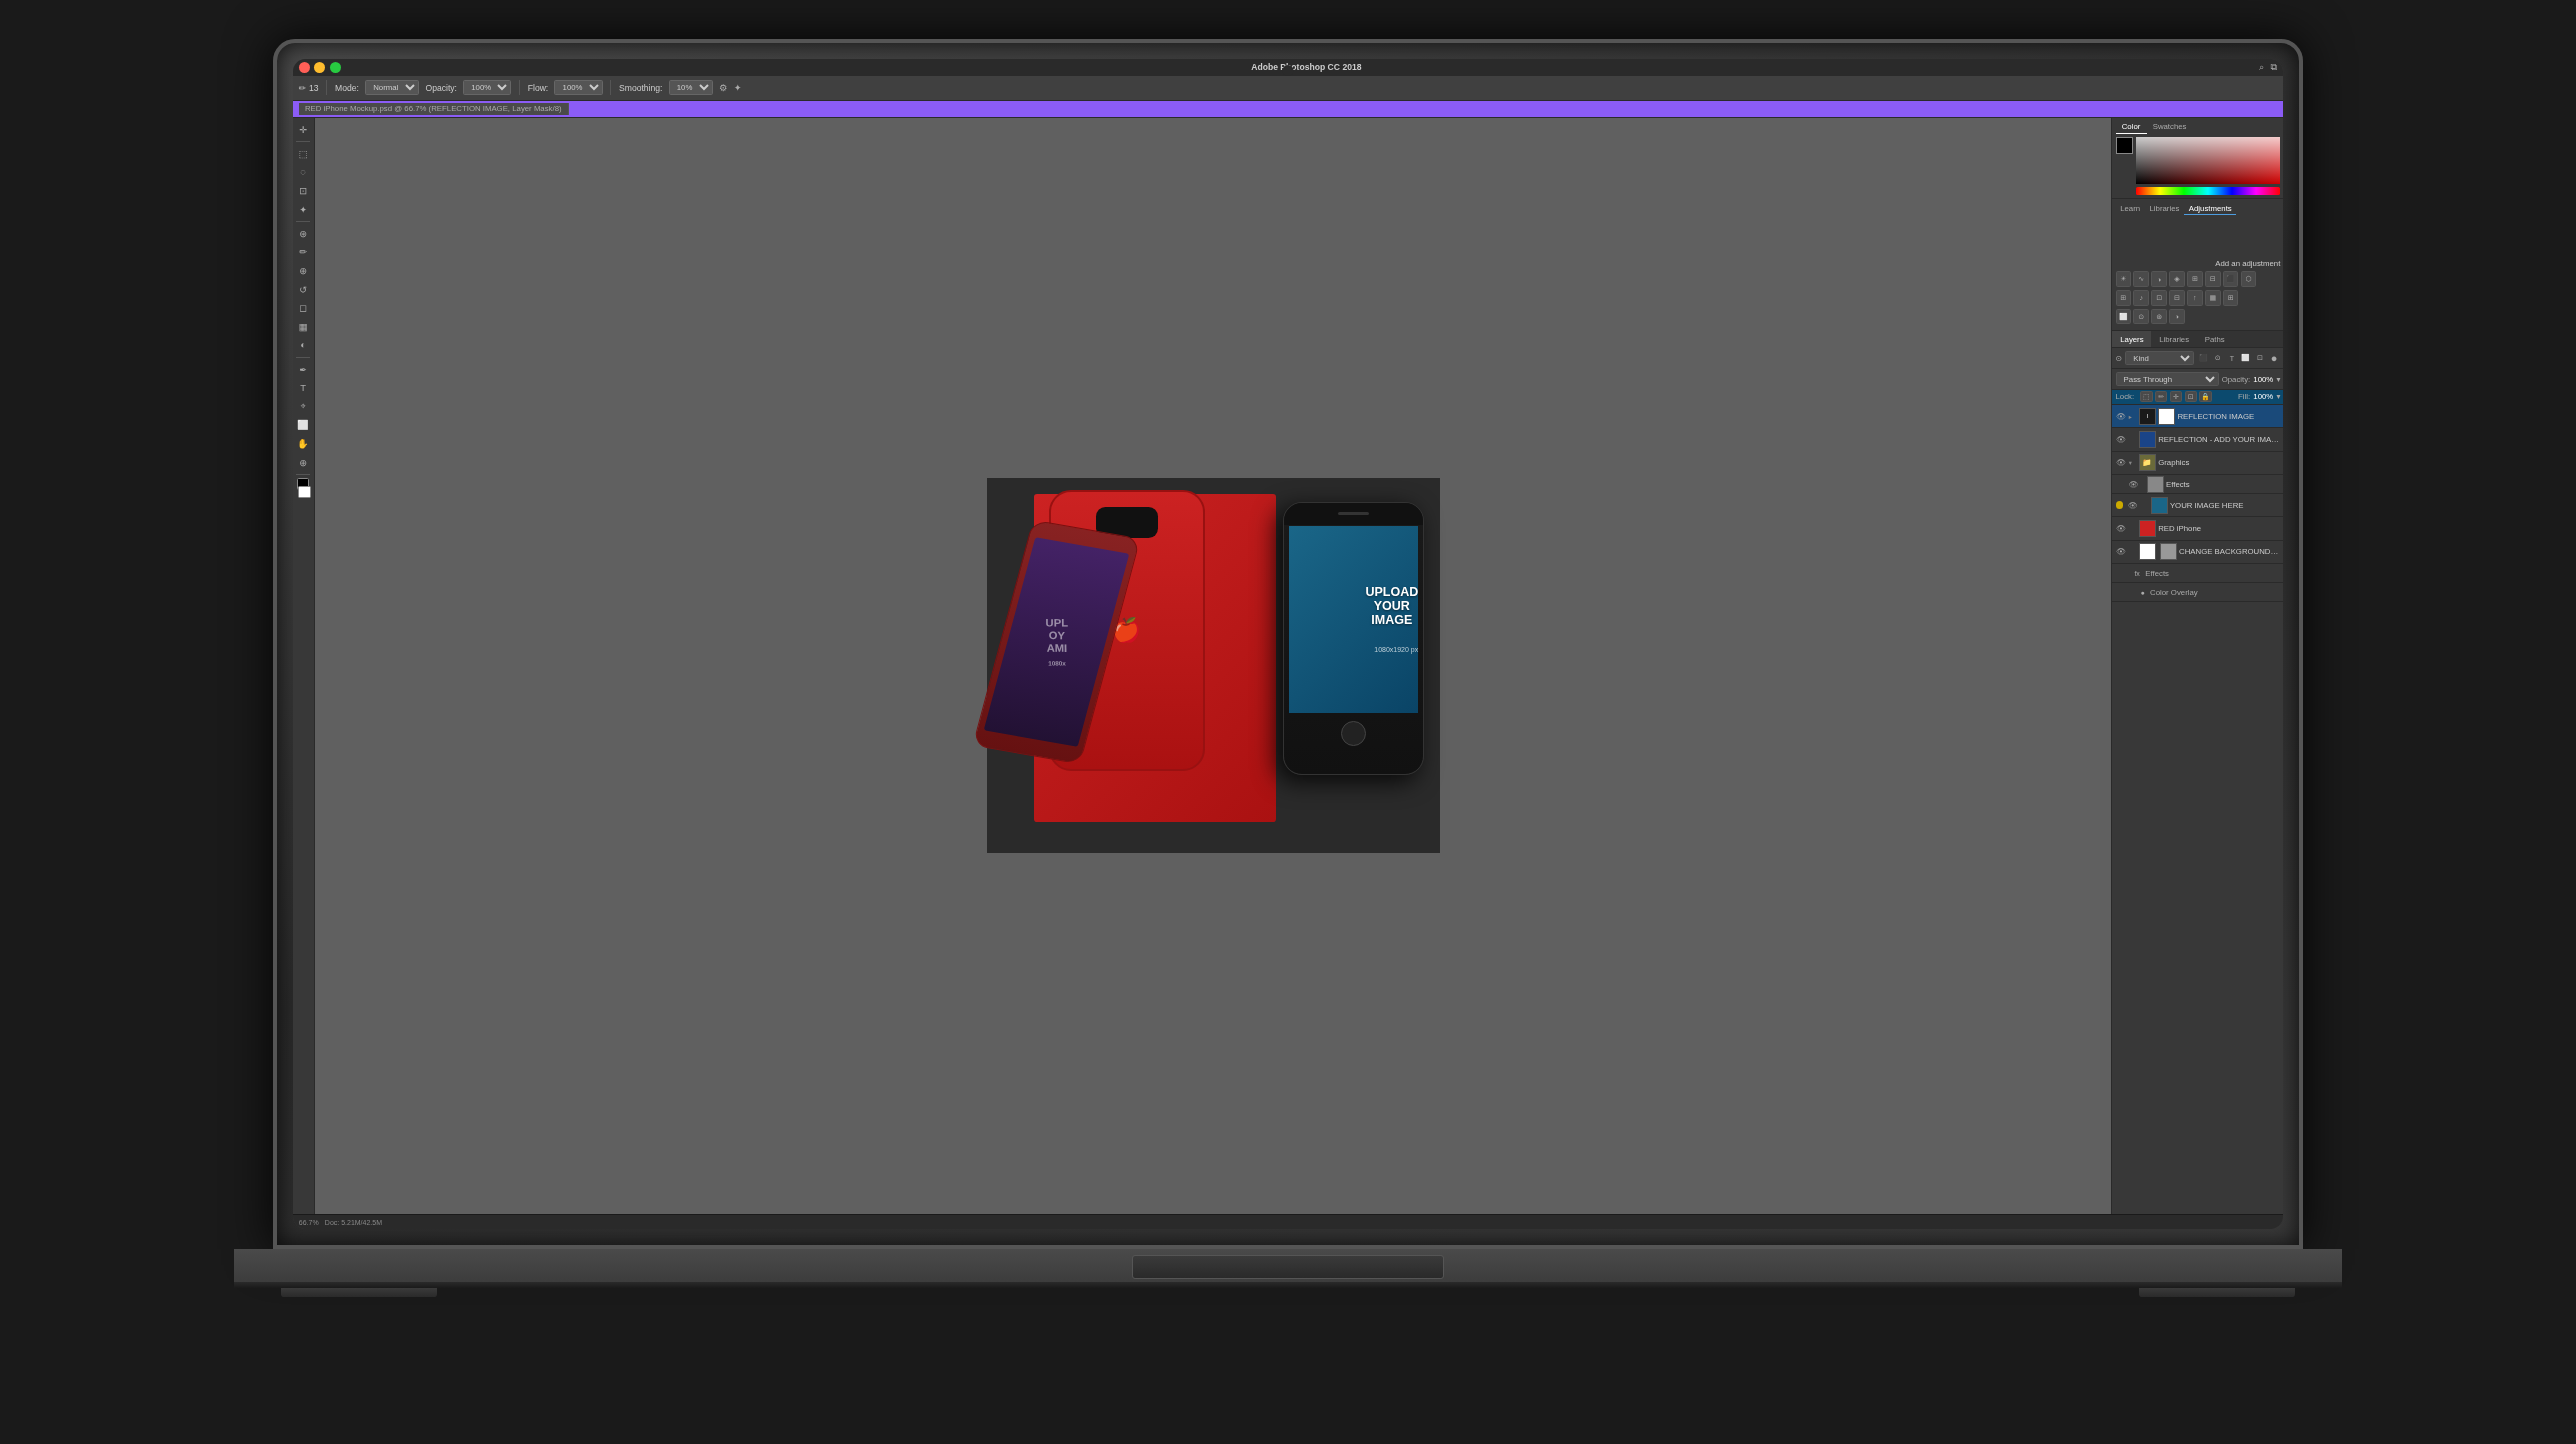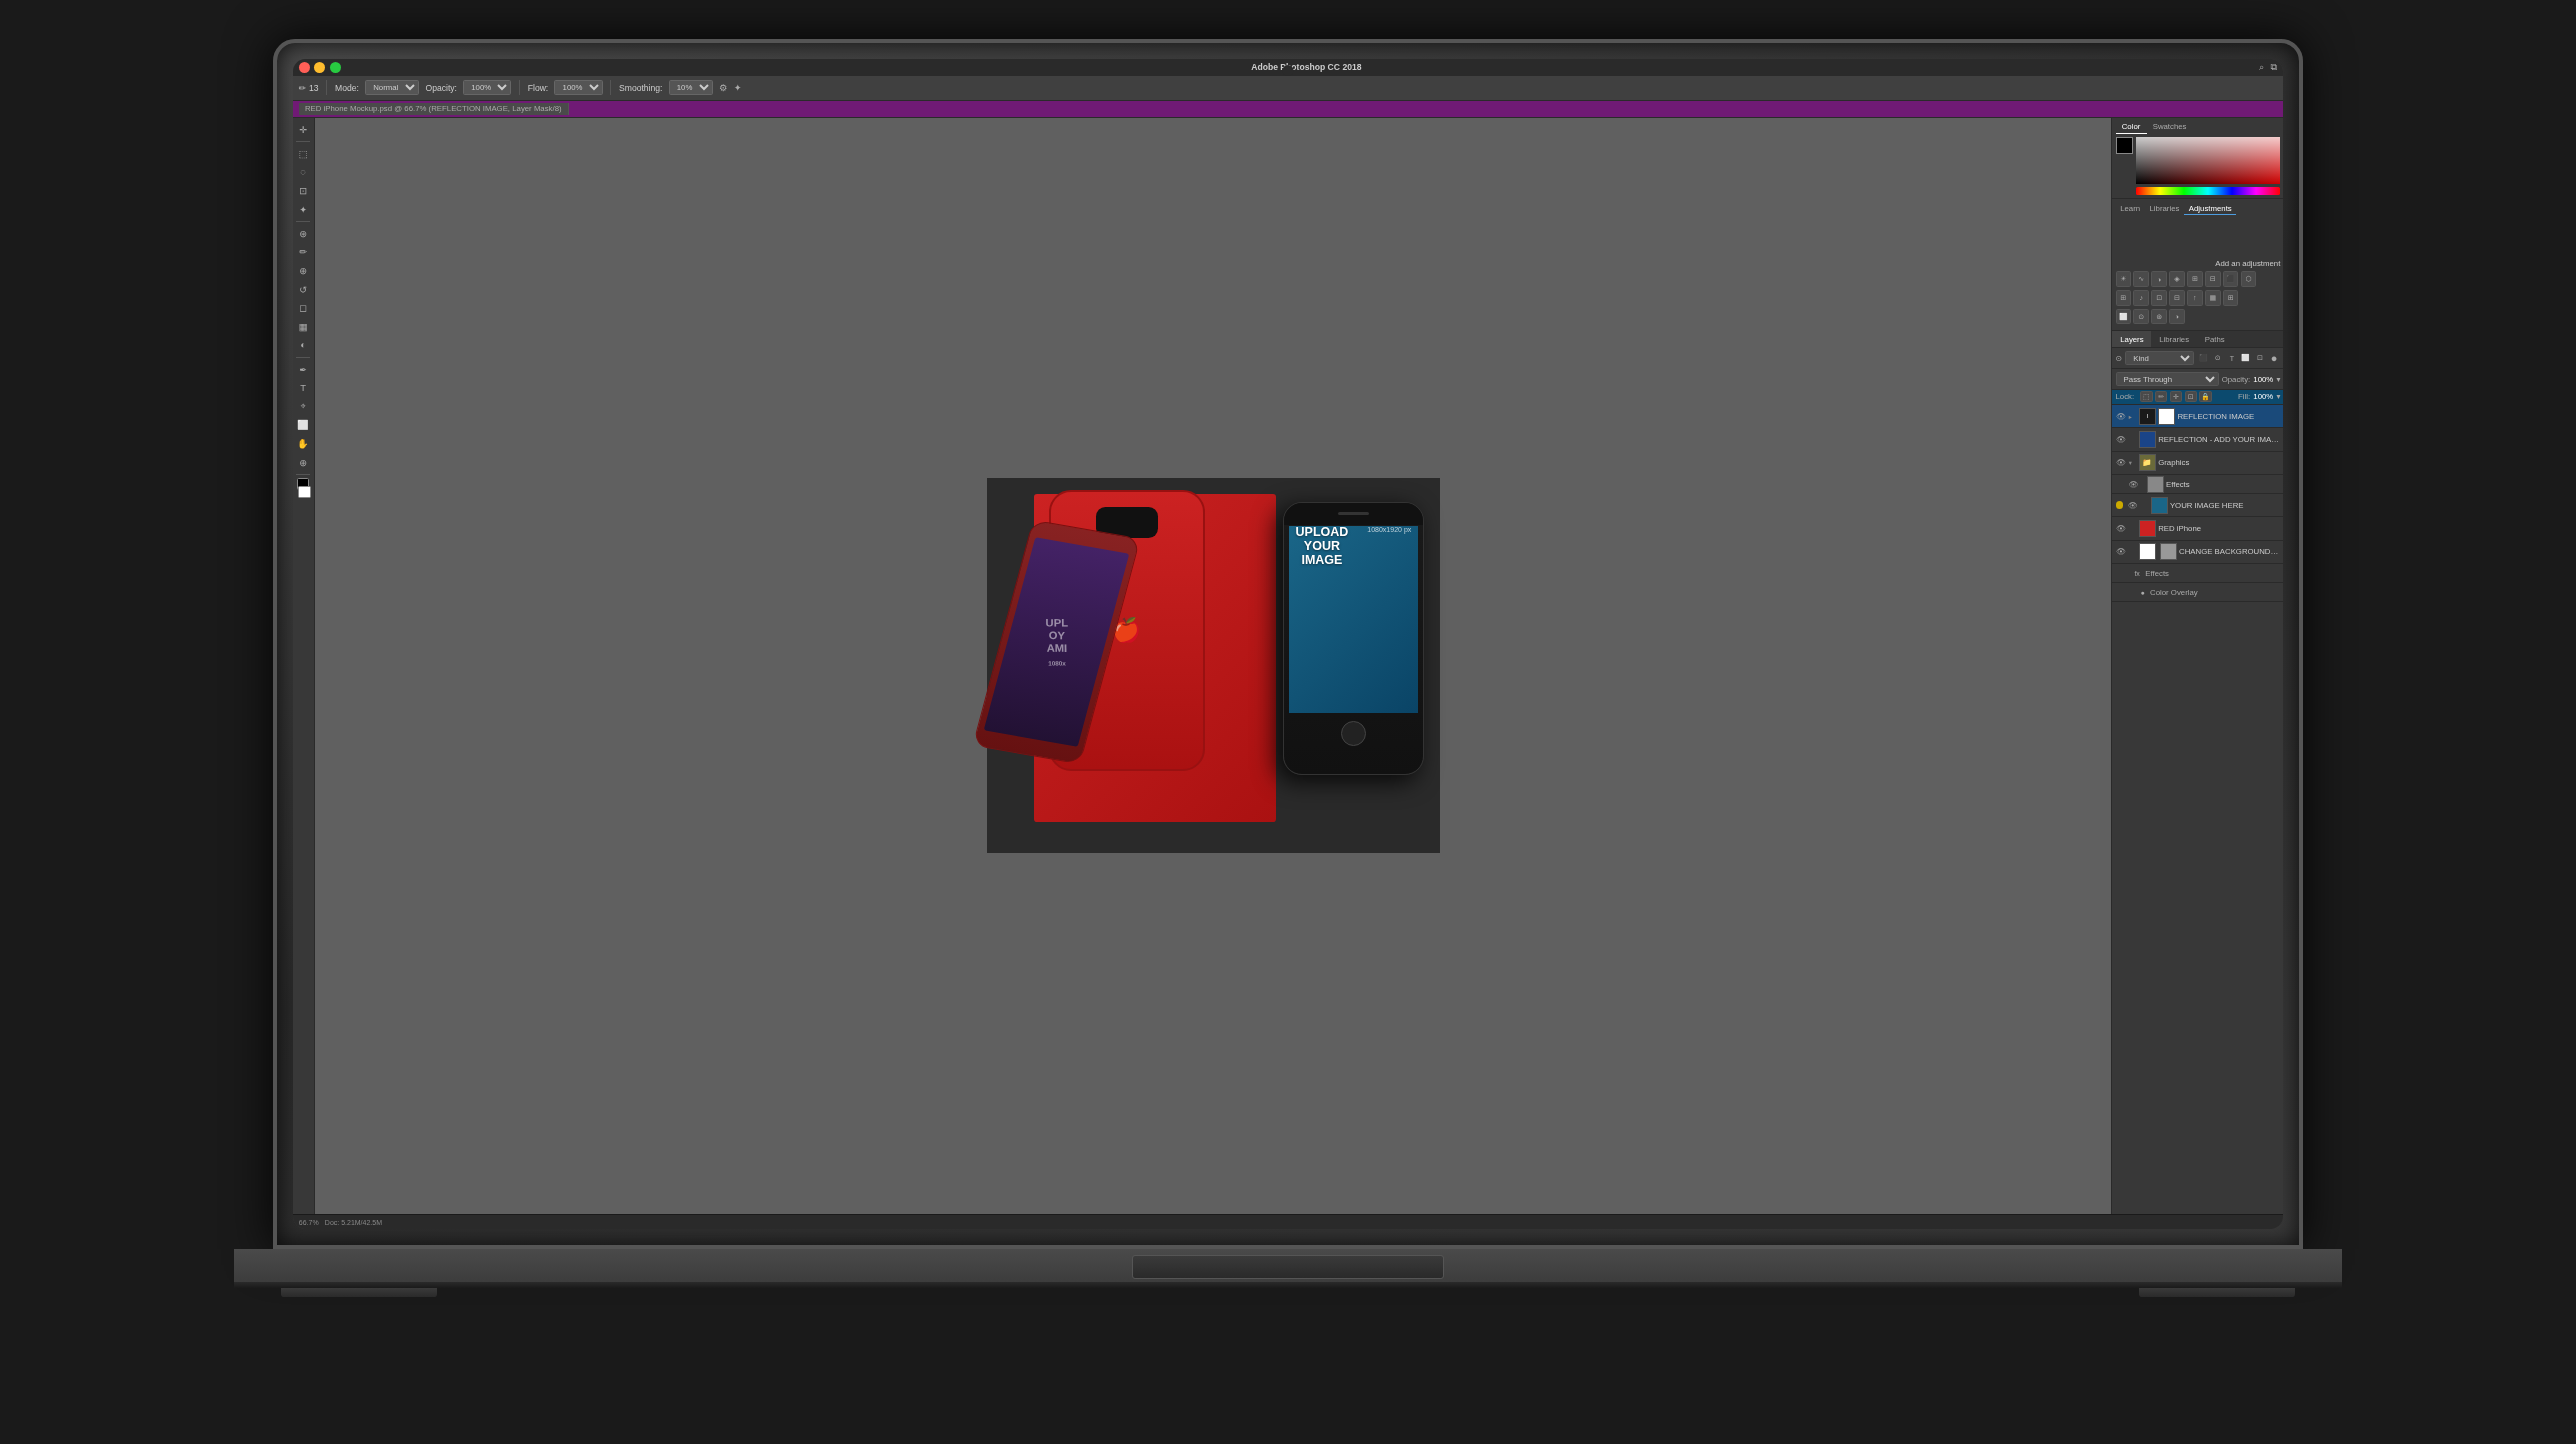--- a/index.html
+++ b/index.html
@@ -142,21 +142,21 @@
     .toolbar-separator {
       width: 0.8px;
       height: 15.6px;
       background: #555;
       margin: 0 1.6px;
     }
 
     
     .tab-bar {
       height: 17px;
-      background: #701a75;
+      background: #8b5cf6;
       border-bottom: 0.8px solid #2a2a2a;
       display: flex;
       align-items: center;
       padding: 0 6.2px;
       flex-shrink: 0;
     }
 
     .tab-item {
       font-size: 7.8px;
       color: #aaa;
@@ -326,22 +326,22 @@
       height: 3.1px;
       background: #333;
       border-radius: 1.6px;
     }
 
     .iphone-front-screen {
       margin: 1.6px 4.7px;
       height: 187px;
       background: linear-gradient(135deg, #1a6688, #0a4466);
       display: flex;
-      flex-direction: row;
-      align-items: flex-start;
+      flex-direction: column;
+      align-items: flex-end;
       justify-content: center;
       gap: 19px;
     }
 
     .upload-text {
       color: #ffffff;
       font-size: 12.5px;
       font-weight: 900;
       text-align: center;
       line-height: 1.1;

